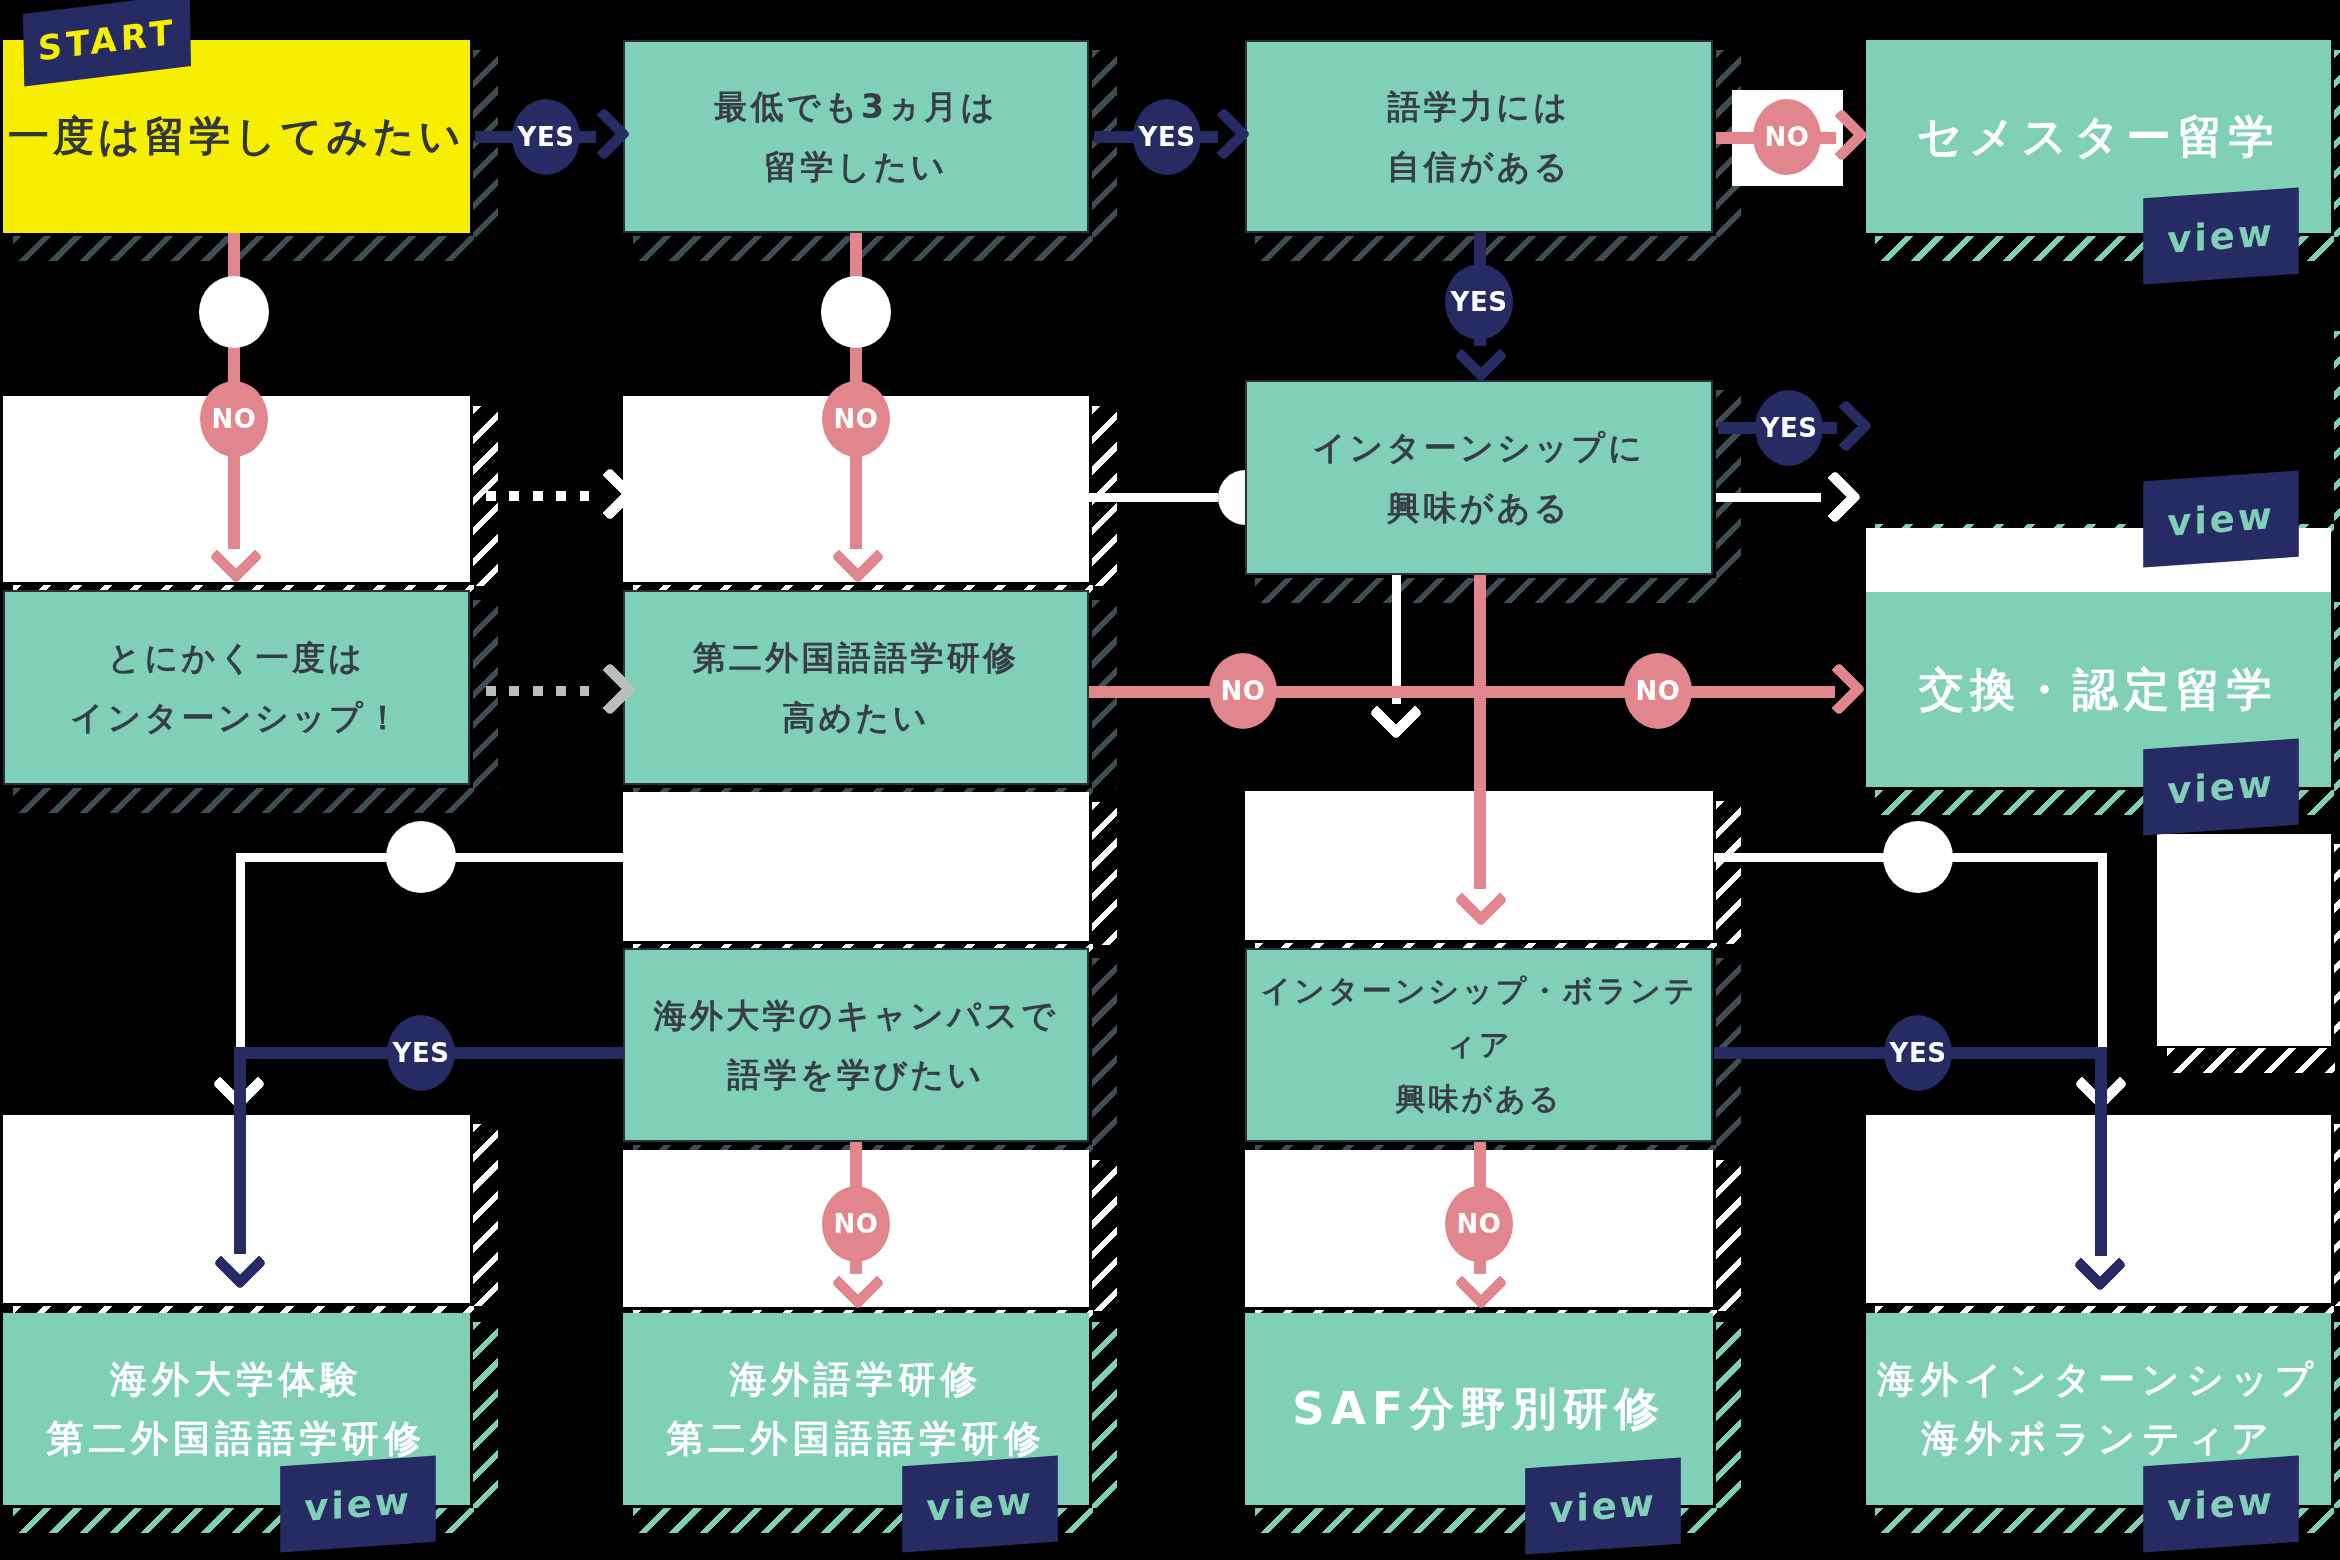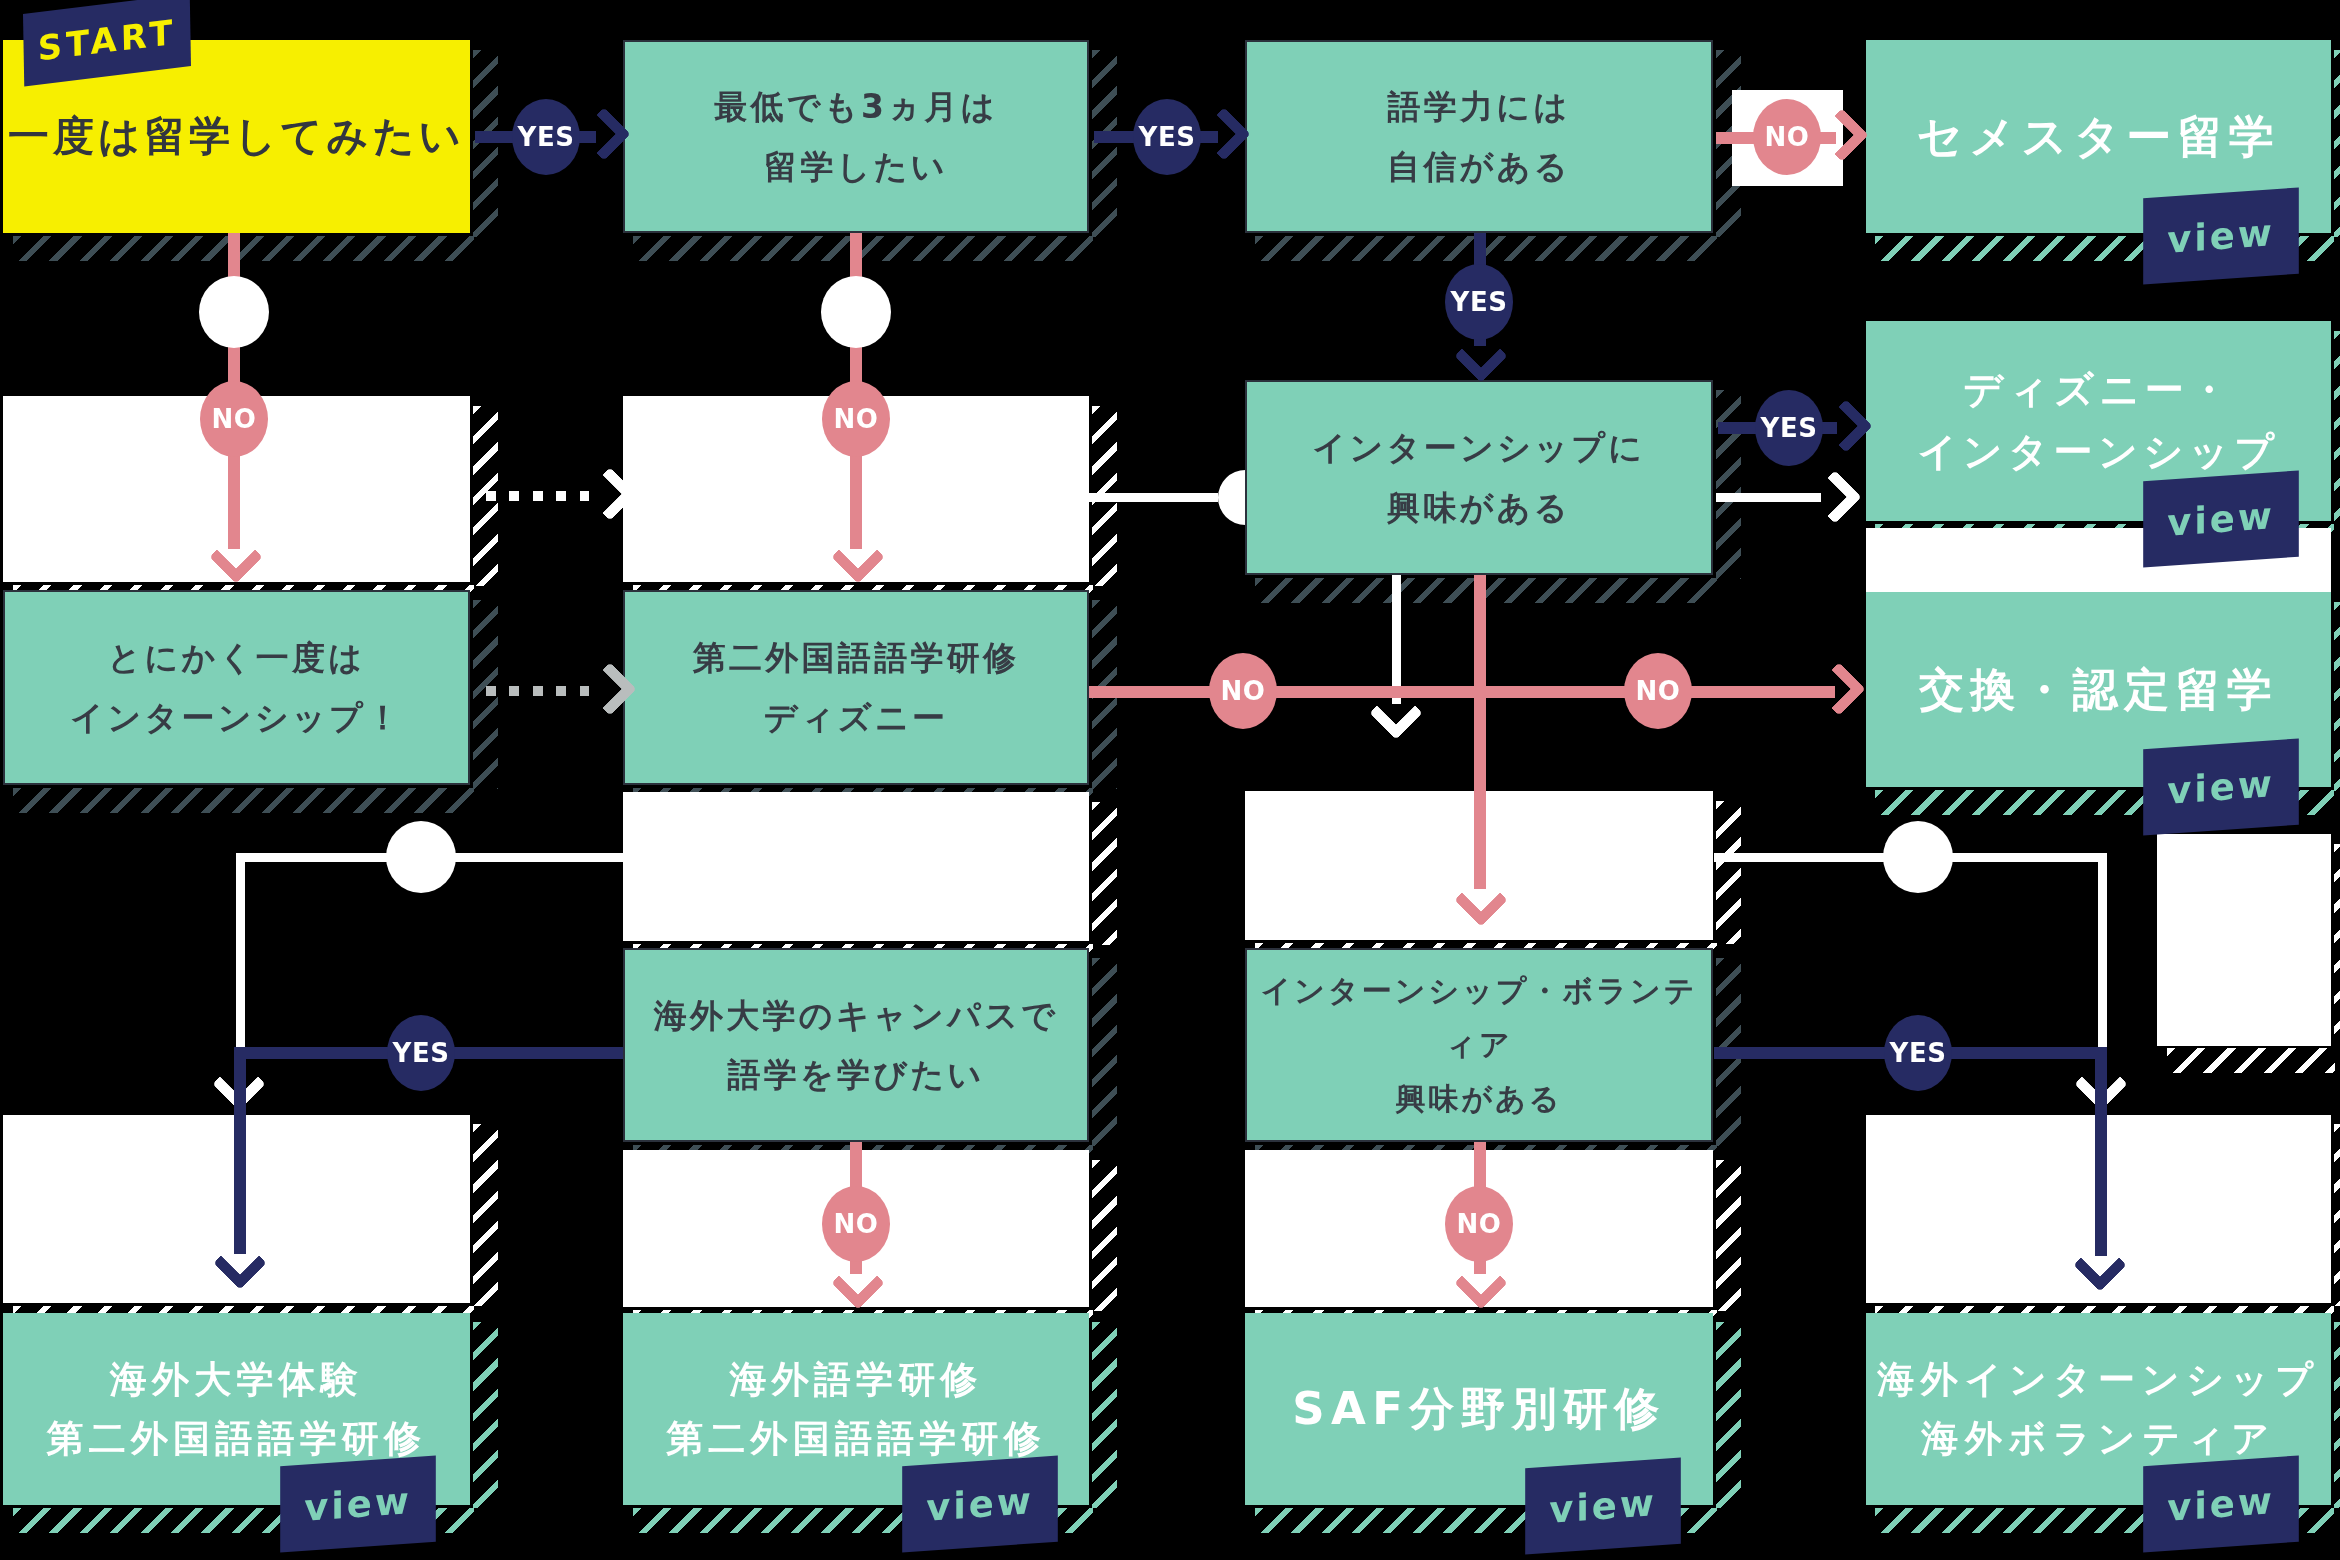--- a/index.html
+++ b/index.html
@@ -117,32 +117,28 @@
   <div class="box r big" style="left:1866px;top:40px;width:465px;height:193px;">
     <span>セメスター留学</span>
   </div>
 
   <div class="box w" style="left:2.9px;top:396px;width:467px;height:186px;"></div>
   <div class="box w" style="left:623px;top:396px;width:466px;height:186px;"></div>
   <div class="box q" style="left:1245px;top:380px;width:468px;height:195px;">
     <span>インターンシップに</span>
     <span>興味がある</span>
   </div>
-  <div class="box r" style="left:1866px;top:321px;width:465px;height:200px;">
-    <span>ディズニー・</span>
-    <span>インターンシップ</span>
-  </div>
 
   <div class="box q" style="left:2.9px;top:590px;width:467px;height:195px;">
     <span>とにかく一度は</span>
     <span>インターンシップ！</span>
   </div>
   <div class="box q" style="left:623px;top:590px;width:466px;height:195px;">
     <span>第二外国語語学研修</span>
-    <span>ディズニー</span>
+    <span>高めたい</span>
   </div>
   <div class="box plain" style="left:1866px;top:528px;width:465px;height:64px;"></div>
   <div class="box r big" style="left:1866px;top:592px;width:465px;height:195px;">
     <span>交換・認定留学</span>
   </div>
 
   <div class="box w" style="left:623px;top:792px;width:466px;height:149px;"></div>
   <div class="box w" style="left:1245px;top:791px;width:468px;height:149px;"></div>
   <div class="box w" style="left:2157px;top:834px;width:174px;height:212px;"></div>
 

